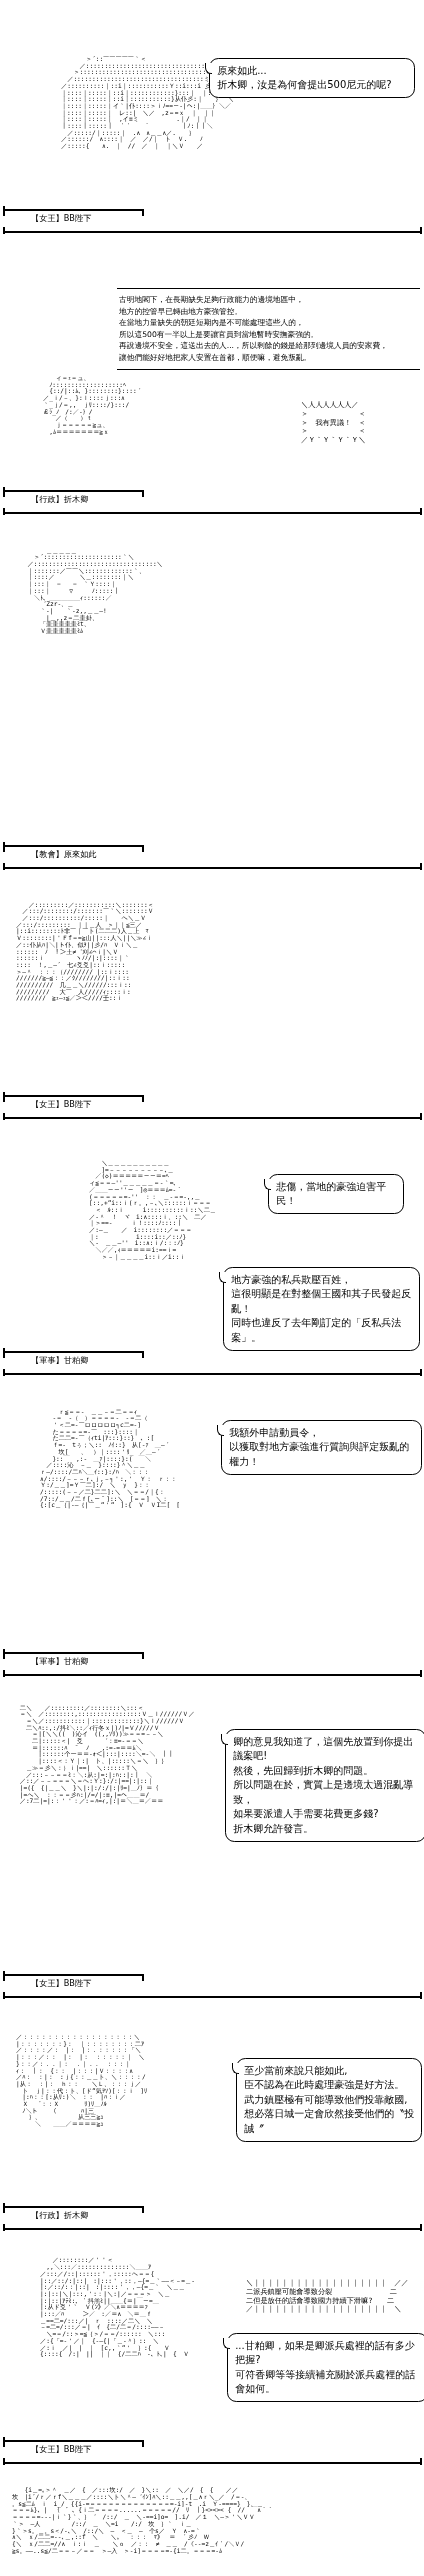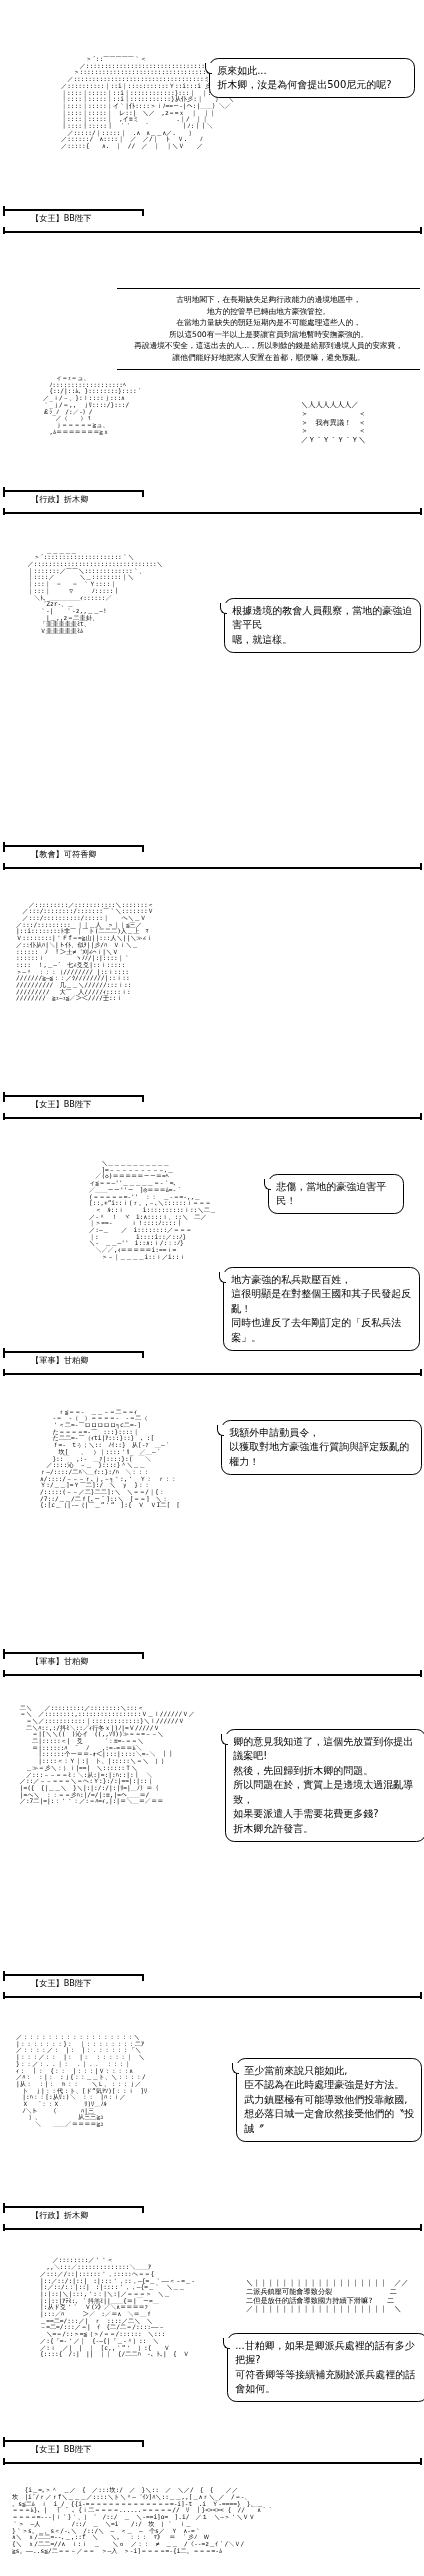--- a/index.html
+++ b/index.html
@@ -8,21 +8,21 @@
   .panel{position:relative;width:425px;overflow:hidden;}
   pre.art{position:absolute;margin:12px;font-family:"DejaVu Sans Mono",monospace;
           font-size:6.2px;line-height:6.7px;white-space:pre;color:#000;}
   pre.mini{font-size:7.2px;line-height:8.8px;}
   .bubble{position:absolute;border:1px solid #000;border-radius:9.3px;background:#fff;
           padding:4.6px 7.2px;font-size:10px;line-height:1.45;white-space:pre-line;}
   .bubble::before{content:"";position:absolute;left:-4.6px;top:4.1px;width:5.2px;height:10.3px;
           border-left:1px solid #000;border-bottom:1px solid #000;
           border-bottom-left-radius:6.2px;background:#fff;}
   .mono{position:absolute;border-top:1px solid #000;border-bottom:1px solid #000;
-        padding:5.2px 2.1px;font-size:7.7px;line-height:1.5;white-space:pre-line;text-align:center;}
+        padding:5.2px 2.1px;font-size:7.7px;line-height:1.5;white-space:pre-line;}
   .speaker{position:absolute;left:0;right:0;bottom:0;height:25px;}
   .speaker .tab{position:absolute;left:4.1px;top:0;width:140px;border-top:2.1px solid #000;}
   .speaker .tab::before{content:"";position:absolute;left:-1px;top:-4.6px;width:2.1px;height:9.3px;background:#000;}
   .speaker .tab::after{content:"";position:absolute;right:0;top:0;width:2.1px;height:5.2px;background:#000;}
   .speaker .name{position:absolute;left:31px;top:3.6px;font-size:8.2px;}
   .speaker .rule{position:absolute;left:3.1px;right:3.1px;bottom:1.5px;border-top:2.1px solid #000;}
   .speaker .rule::before{content:"";position:absolute;left:0;top:-5.2px;width:2.1px;height:9.3px;background:#000;}
   .speaker .rule::after{content:"";position:absolute;right:0;top:-5.2px;width:2.1px;height:9.3px;background:#000;}
 </style>
 </head>
@@ -89,25 +89,23 @@
 ｜:::::::／￣￣＼:::::::::::::｀、
 ｜::::／　　　　＼＿::::::::｜＼
 ｜:::｜　−　　−　｀Ｙ::::｜
 ｜:::｜　　　▽　　　ﾉ:::::｜
 　＼ﾄ、＿＿＿＿＿ｨ::::::／
 　　゛Zzr‐、＿
 　　｀‐|　　｀‐z,,＿＿—!
 　　　|＿,,z＝二圭卦、
 　　「圭圭圭圭圭ﾐt、
 　　Ｖ圭圭圭圭圭ﾐﾑ</pre>
-    <div class="bubble" style="left:224px;top:83px;width:181px">根據邊境的教會人員觀察，當地的豪強迫害平民
-嗯，就這樣。</div>
-    <div class="speaker">
-      <div class="tab"></div>
-      <div class="name">【教會】可符香卿</div>
+    <div class="speaker">
+      <div class="tab"></div>
+      <div class="name">【教會】原來如此</div>
       <div class="rule"></div>
     </div>
   </section>
 
   <section class="panel" style="height:250px">
     <pre class="art" style="left:4.1px;top:19.6px">　　／:::::::::／:::::::::::＼:::::::＜
 　／:::/::::::::/:::::::￣｀＼:::::::Ｖ
 　／:::/::::::::::/:::::｜　　ヘ＼＿Ｖ
 ／:::/:::::::::　｜｜＿人　＞｜｜≦三／
 |::i::::::::ﾄ非￣｜￣ト(二二二)人＿上　ﾏ

